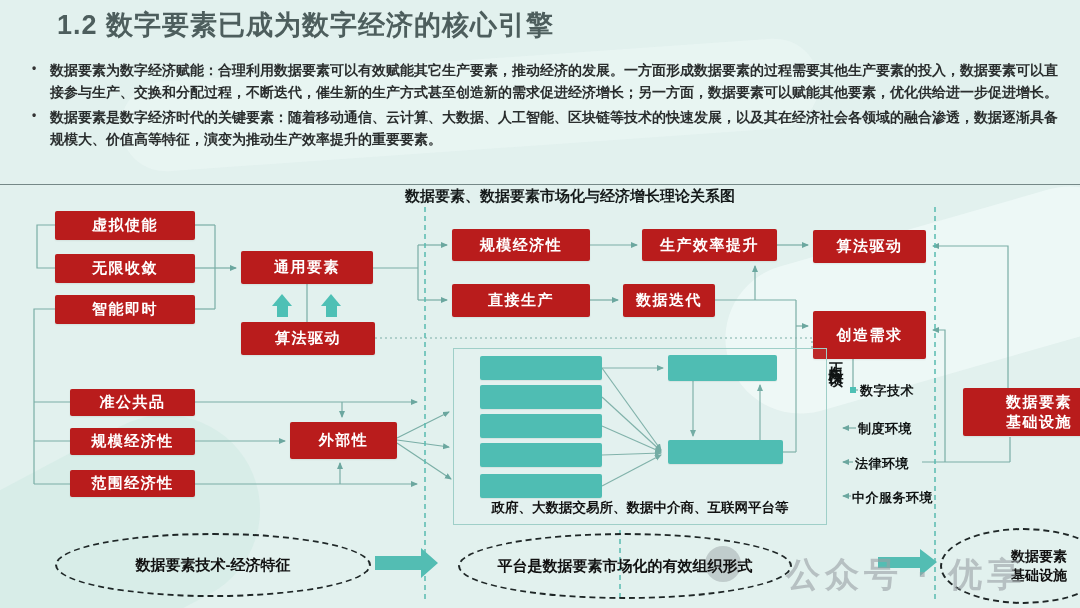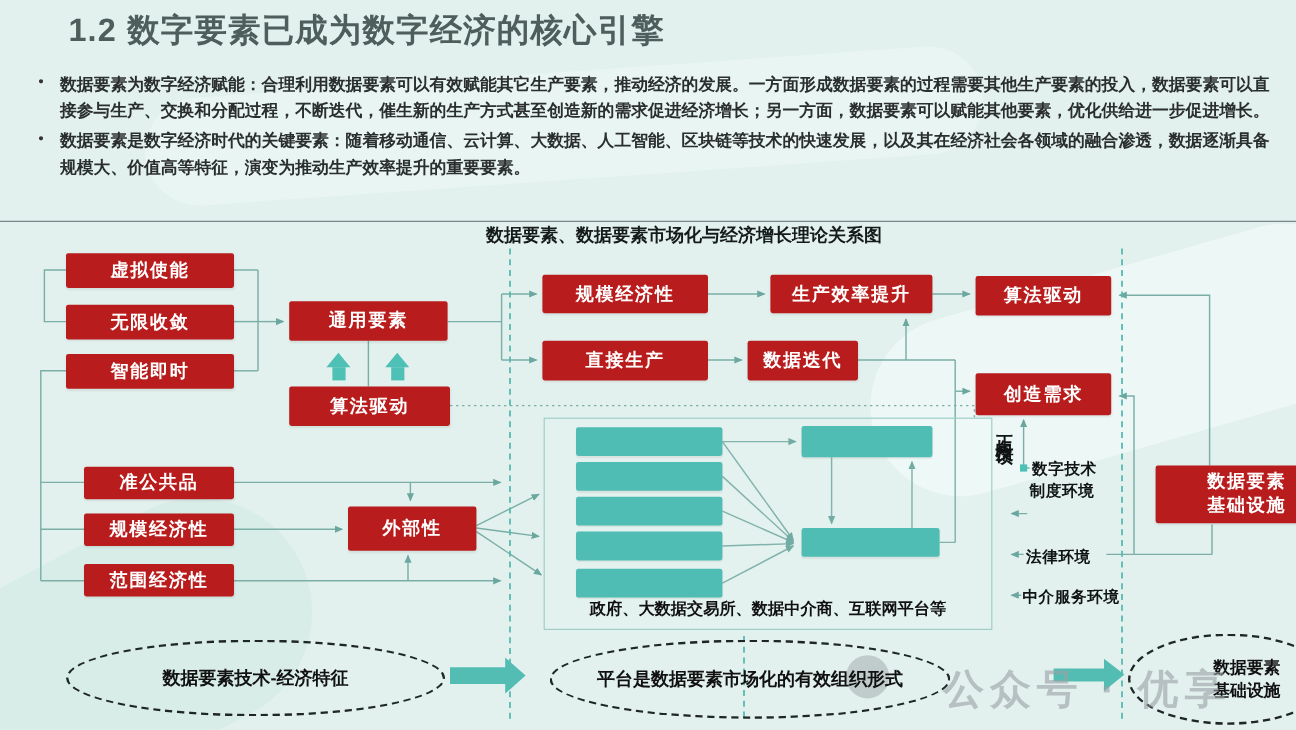--- a/index.html
+++ b/index.html
@@ -175,35 +175,35 @@
 
 <div class="box" style="left:241px;top:251px;width:132px;height:33px">通用要素</div>
 <div class="box" style="left:241px;top:322px;width:134px;height:33px">算法驱动</div>
 <div class="box" style="left:290px;top:422px;width:107px;height:37px">外部性</div>
 
 <div class="box" style="left:452px;top:229px;width:138px;height:32px">规模经济性</div>
 <div class="box" style="left:642px;top:229px;width:135px;height:32px">生产效率提升</div>
 <div class="box" style="left:813px;top:230px;width:113px;height:33px">算法驱动</div>
 <div class="box" style="left:452px;top:284px;width:138px;height:33px">直接生产</div>
 <div class="box" style="left:623px;top:284px;width:92px;height:33px">数据迭代</div>
-<div class="box" style="left:813px;top:311px;width:113px;height:35px">创造需求</div>
+<div class="box" style="left:813px;top:311px;width:113px;height:48px">创造需求</div>
 
 <div id="inner-group"></div>
 <div class="bbox" style="left:480px;top:356px;width:122px;height:24px"></div>
 <div class="bbox" style="left:480px;top:385px;width:122px;height:24px"></div>
 <div class="bbox" style="left:480px;top:414px;width:122px;height:24px"></div>
 <div class="bbox" style="left:480px;top:443px;width:122px;height:24px"></div>
 <div class="bbox" style="left:480px;top:474px;width:122px;height:24px"></div>
 <div class="bbox" style="left:668px;top:355px;width:109px;height:26px"></div>
 <div class="bbox" style="left:668px;top:440px;width:115px;height:24px"></div>
 <div id="group-caption">政府、大数据交易所、数据中介商、互联网平台等</div>
 
 <div id="feedback-label" class="lbl-layer">正向反馈</div>
 <div class="envlabel lbl-layer" style="left:860px;top:382px">数字技术</div>
-<div class="envlabel lbl-layer" style="left:858px;top:400px">制度环境</div>
+<div class="envlabel lbl-layer" style="left:858px;top:420px">制度环境</div>
 <div class="envlabel lbl-layer" style="left:855px;top:455px">法律环境</div>
 <div class="envlabel lbl-layer" style="left:852px;top:489px">中介服务环境</div>
 
 <div class="box pre" style="left:963px;top:388px;width:90px;height:48px;font-size:15px">数据要素
 基础设施</div>
 
 <div class="ellipse" style="left:55px;top:533px;width:312px;height:60px">数据要素技术-经济特征</div>
 <div class="ellipse" style="left:458px;top:533px;width:330px;height:62px">平台是数据要素市场化的有效组织形式</div>
 <div class="ellipse pre" id="ellipse-right" style="left:940px;top:528px;width:132px;height:72px">数据要素
 基础设施</div>

